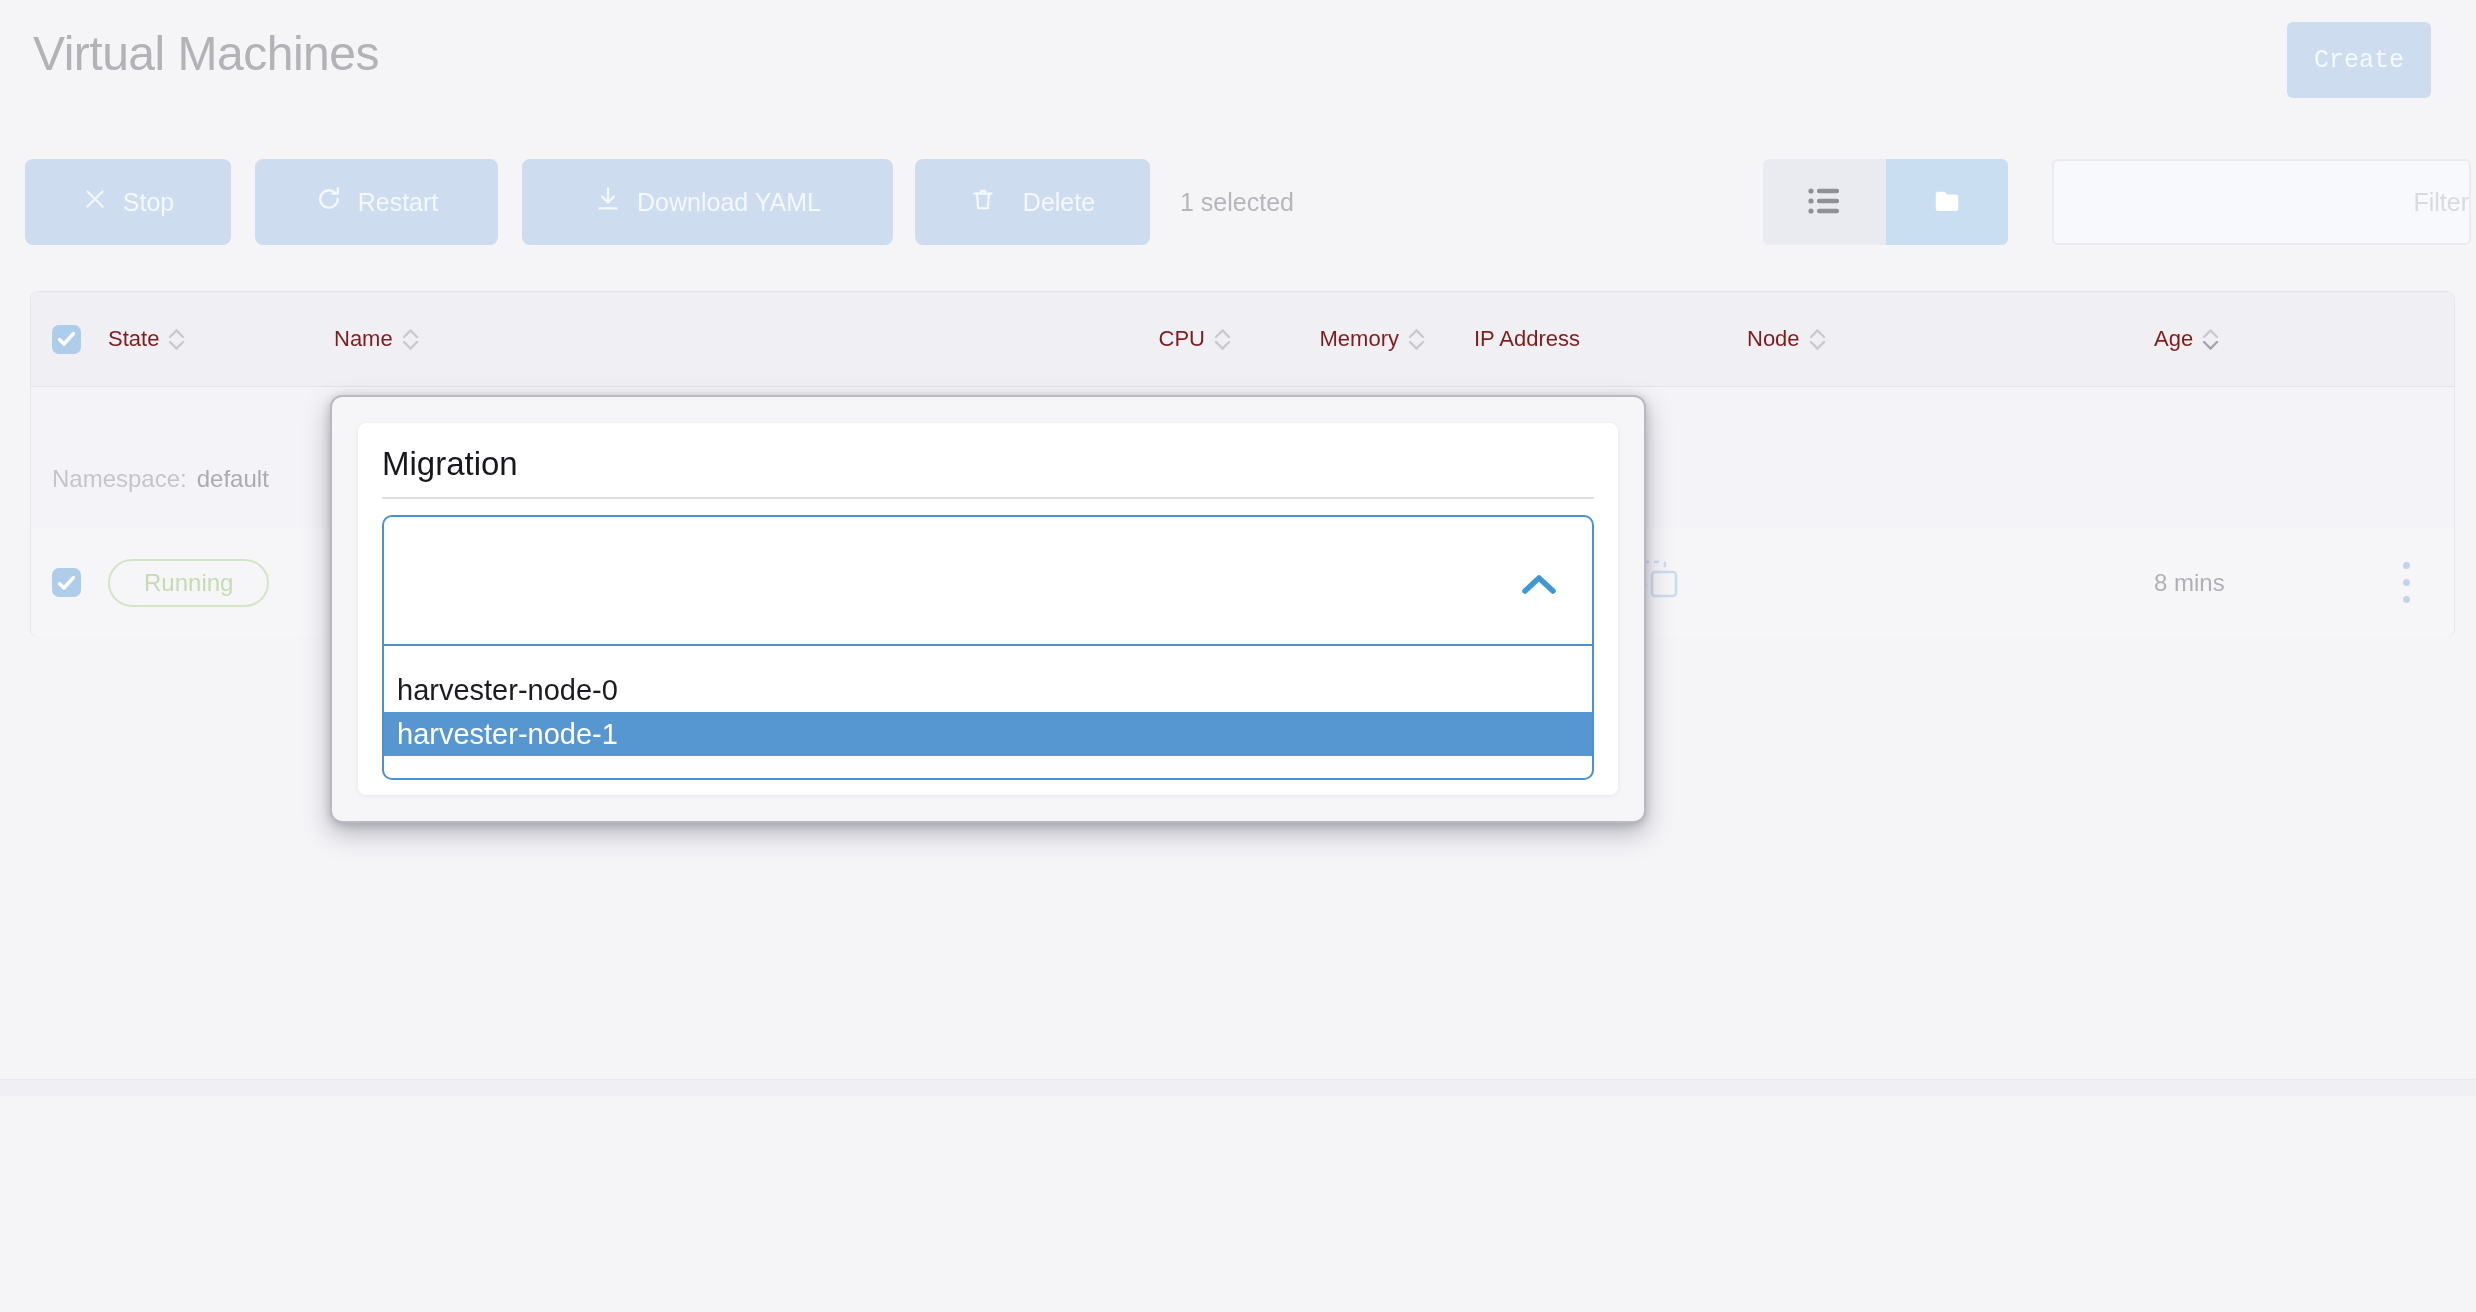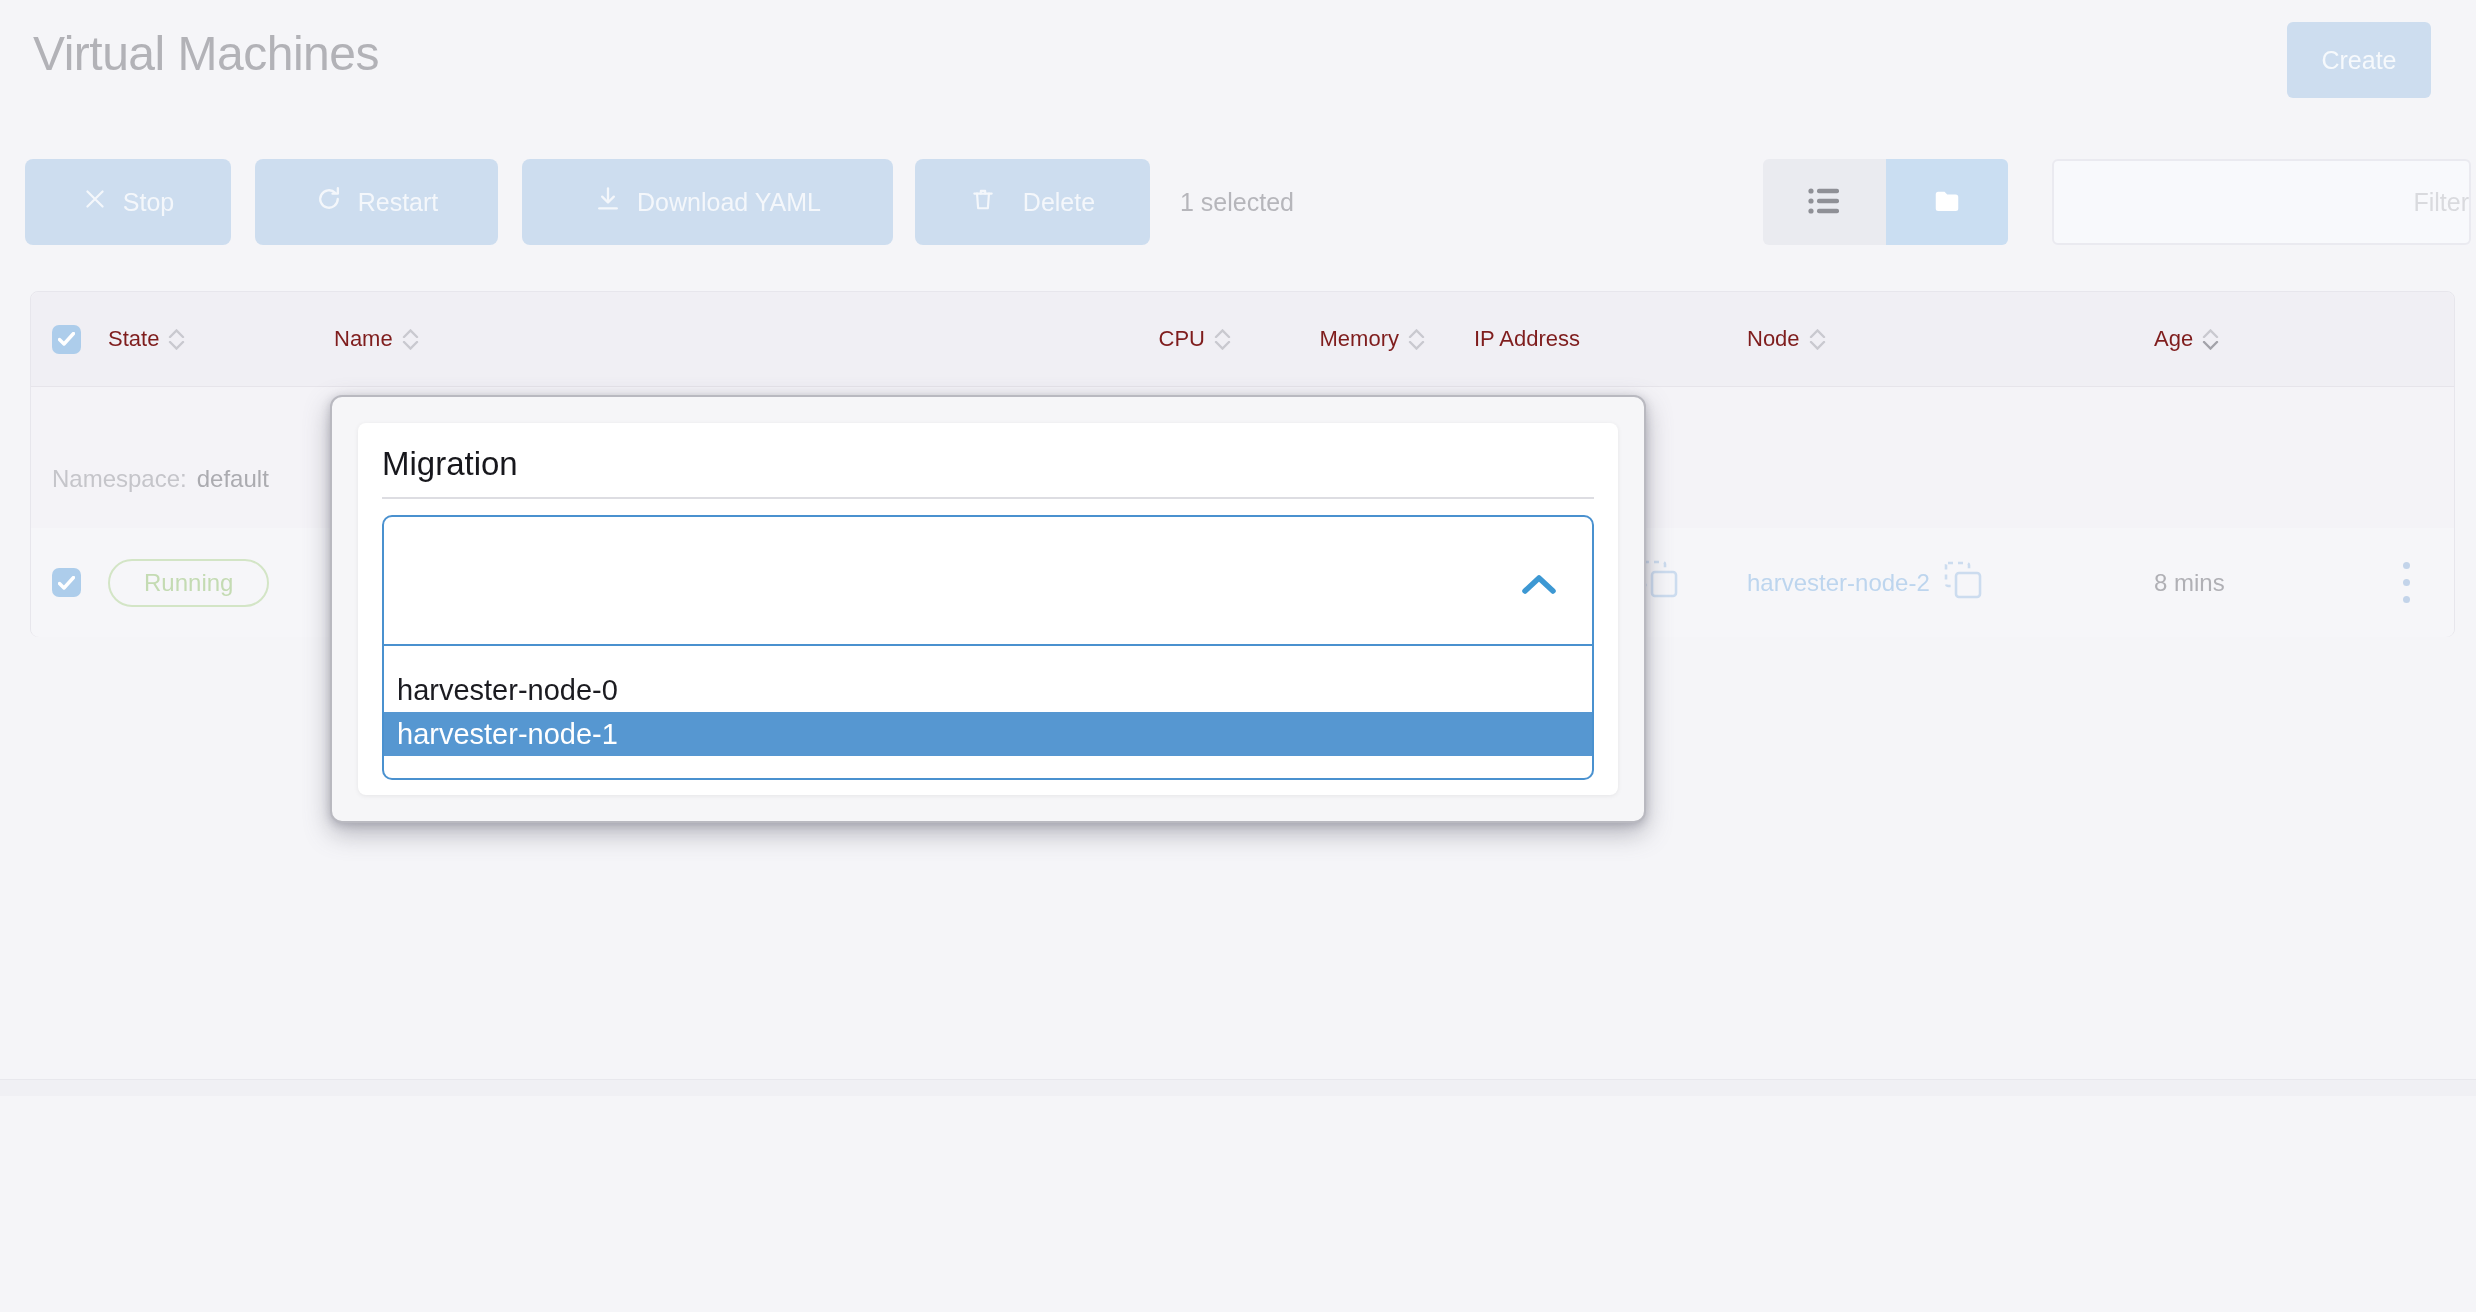--- a/index.html
+++ b/index.html
@@ -11,21 +11,21 @@
   }
   
   .page-title {
     position:absolute; left:33px; top:26px;
     font-size:48px; font-weight:400; color:#b2b2b7; letter-spacing:-0.5px;
   }
   .create-btn {
     position:absolute; left:2287px; top:22px; width:144px; height:76px;
     background:#cdddef; color:#f6f9fc; font-size:25px;
     border:none; border-radius:6px; display:flex; align-items:center; justify-content:center;
-    font-family:Liberation Sans, sans-serif;
+    font-family:Liberation Mono, monospace;
   }
   
   .toolbar { position:absolute; left:0; top:159px; width:2476px; height:86px; }
   .tb-btn {
     position:absolute; top:0; height:86px; background:#cdddef; color:#f4f7fb;
     border:none; border-radius:8px; font-size:25px; font-family:inherit;
     display:flex; align-items:center; justify-content:center; gap:15px;
   }
   .tb-btn svg { stroke:#f4f7fb; fill:none; stroke-width:2; stroke-linecap:round; stroke-linejoin:round; }
   .btn-stop { left:25px; width:206px; }
@@ -294,31 +294,20 @@
       </div>
       <div class="c-state">
         <span class="badge-running">Running</span>
       </div>
       <div class="c-name">
         <span class="name-link">v</span>
       </div>
       <div class="c-cpu"></div>
       <div class="c-mem"></div>
       <div class="c-ip"></div>
-      <div class="c-node">
-        <span class="node-link">
-          <span>harvester-node-2</span>
-          <span class="copy-icon">
-            <svg width="42" height="42" viewBox="0 0 42 42">
-              <rect x="4" y="4" width="23" height="23" rx="2" stroke-dasharray="5 5"></rect>
-              <rect class="copy-front" x="14" y="14" width="24" height="24" rx="3"></rect>
-            </svg>
-          </span>
-        </span>
-      </div>
       <div class="c-age">
         <span class="age-text">8 mins</span>
       </div>
       <div class="c-menu">
         <span class="kebab">
             <span></span>
             <span></span>
             <span></span>
           </span>
       </div>

